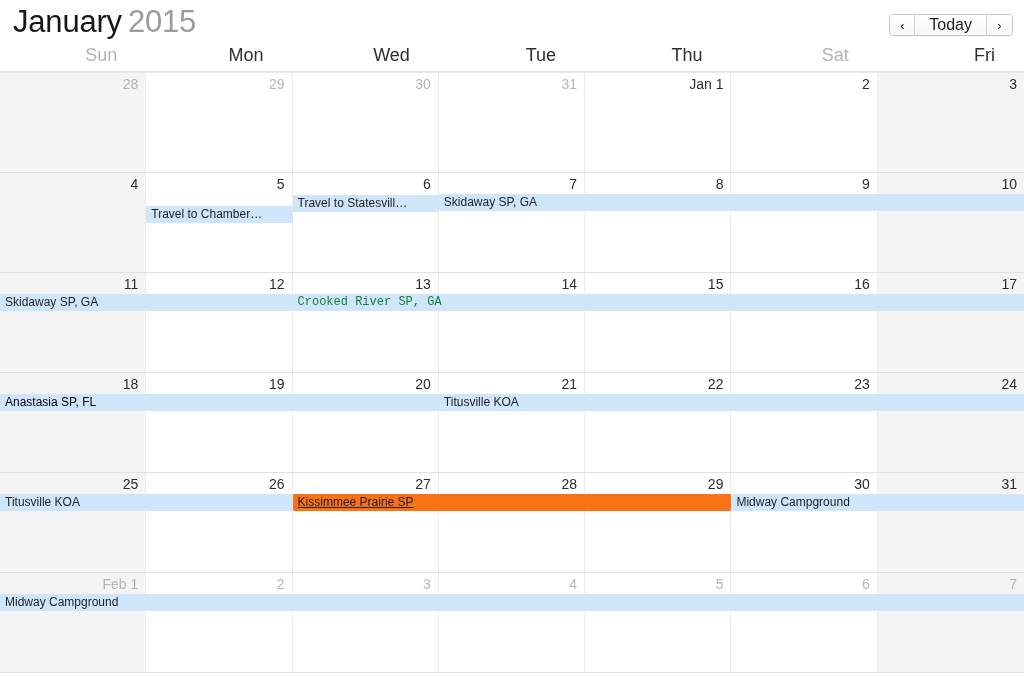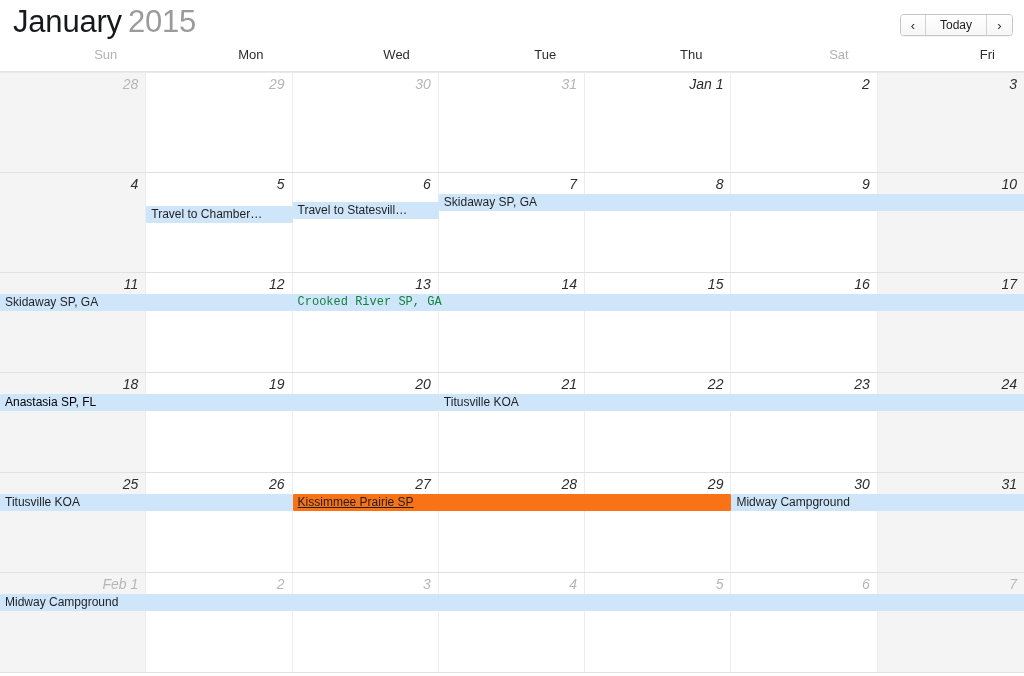--- a/index.html
+++ b/index.html
@@ -40,41 +40,41 @@
     align-items: stretch;
     height: 22px;
     border: 1px solid #c6c6c8;
     border-radius: 4px;
     overflow: hidden;
     background: #fdfdfd;
     box-shadow: 0 1px 0 rgba(0,0,0,0.04);
   }
   .nav > div {
     display: flex; align-items: center; justify-content: center;
-    font-size: 12px;
+    font-size: 16px;
     color: #1d1d1f;
     background: linear-gradient(#ffffff, #f6f6f6);
     border-right: 1px solid #d3d3d5;
     user-select: none;
   }
   .nav > div:last-child { border-right: none; }
   .nav .arrow { width: 25px; font-size: 13px; color: #2b2b2d; }
   .nav .today { padding: 0 14px; }
 
   
   .weekdays {
     flex: 0 0 auto;
     height: 28px;
     display: grid;
     grid-template-columns: repeat(7, 1fr);
     border-bottom: 1px solid #e3e3e3;
     background: #fff;
   }
   .weekday {
-    font-size: 13px;
+    font-size: 18px;
     color: #2e2e30;
     text-align: right;
     padding-right: 29px;
     line-height: 22px;
   }
   .weekday.dim { color: #b2b2b4; }
 
   
   .grid {
     flex: 1 1 auto;
@@ -101,21 +101,20 @@
   }
   .cell:last-child { border-right: none; }
   .cell.weekend { background: #f4f4f4; }
   .daynum {
     position: absolute;
     top: 3px; right: 7px;
     font-size: 14px;
     color: #2c2c2e;
     line-height: 16px;
     font-weight: 400;
-    font-style: italic;
   }
   .daynum.other { color: #b6b6b8; }
 
   
   .events {
     position: absolute;
     left: 0; right: 0; top: 21px;
     height: 79px;
     pointer-events: none;
   }
@@ -206,21 +205,21 @@
           </div>
           <div class="cell">
             <div class="daynum">9</div>
           </div>
           <div class="cell weekend">
             <div class="daynum">10</div>
           </div>
         </div>
         <div class="events">
           <div class="event" style="left: 14.2857%; width: 14.2857%; top: 12px; background: rgb(207, 230, 250); color: rgb(31, 31, 33);">Travel to Chamber…</div>
-          <div class="event" style="left: 28.5714%; width: 14.2857%; top: 8px; background: rgb(207, 230, 250); color: rgb(31, 31, 33);">Travel to Statesvill…</div>
+          <div class="event" style="left: 28.5714%; width: 14.2857%; top: 1px; background: rgb(207, 230, 250); color: rgb(31, 31, 33);">Travel to Statesvill…</div>
           <div class="event" style="left: 42.8571%; width: 57.1429%; top: 0px; background: rgb(207, 230, 250); color: rgb(31, 31, 33);">Skidaway SP, GA</div>
         </div>
       </div>
       <div class="week">
         <div class="cells">
           <div class="cell weekend">
             <div class="daynum">11</div>
           </div>
           <div class="cell">
             <div class="daynum">12</div>

